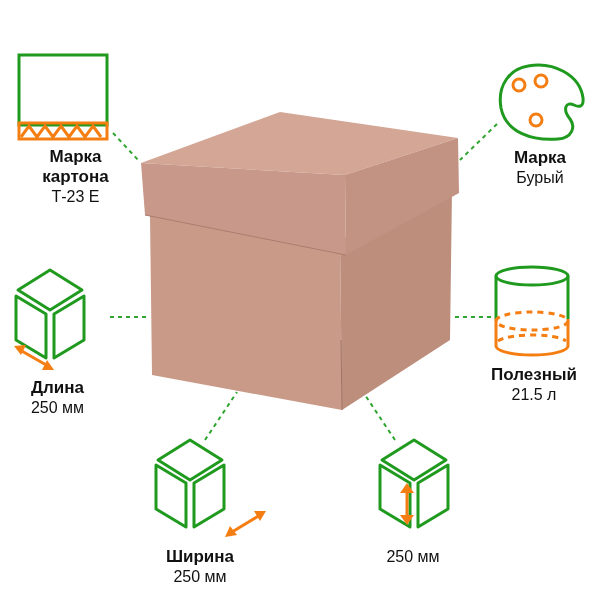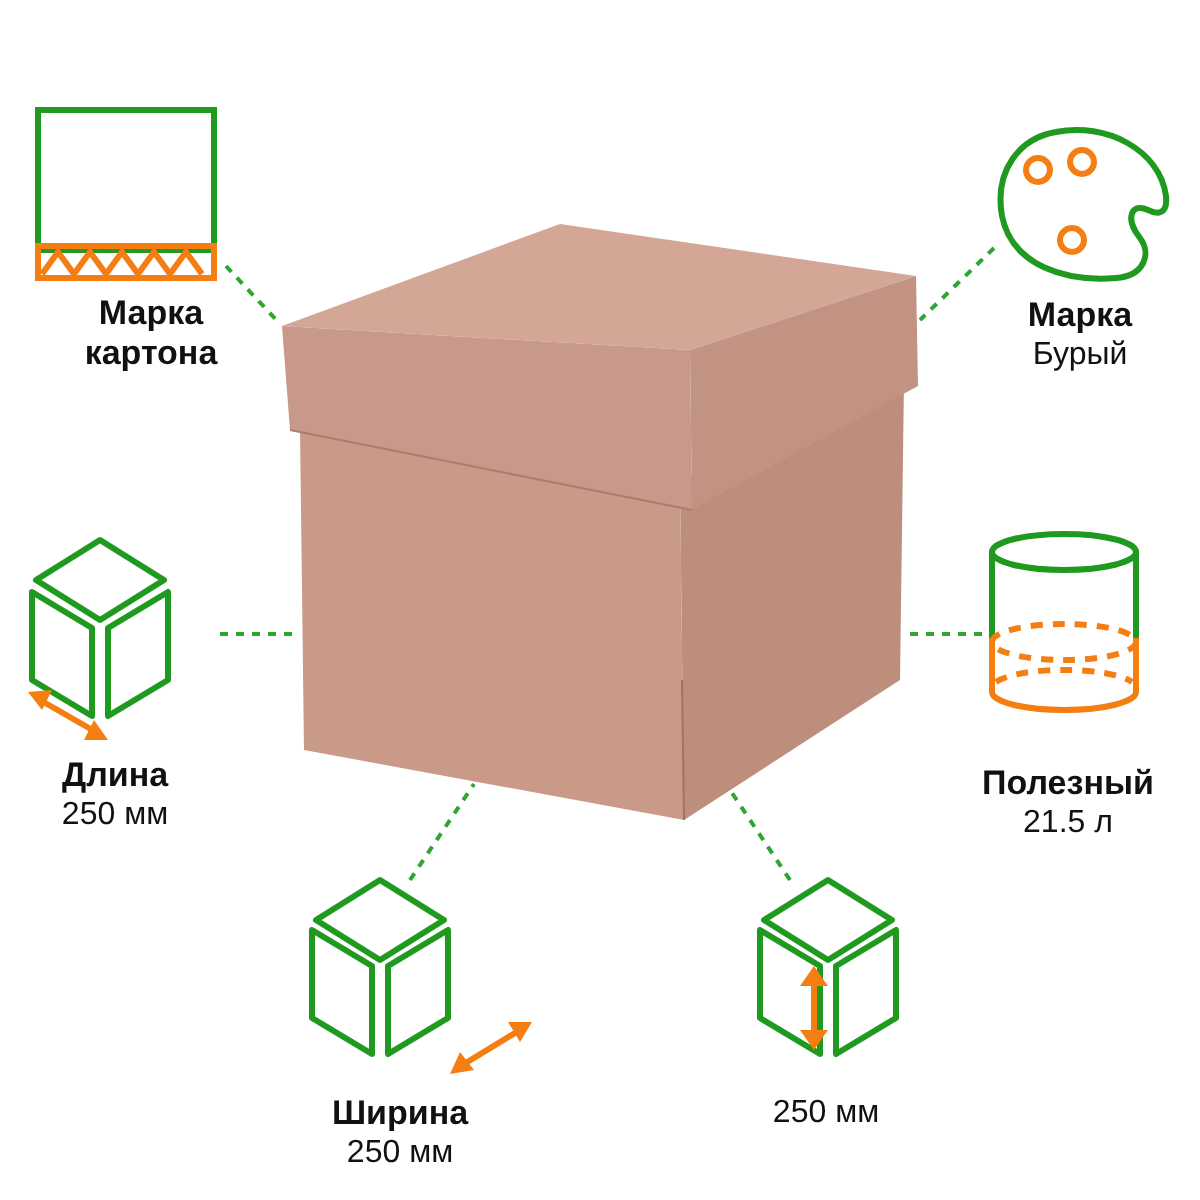--- a/index.html
+++ b/index.html
@@ -39,20 +39,21 @@
 </svg>
 
 <svg width="92" height="88" style="left:17px;top:53px;">
   <rect x="2" y="2" width="88" height="70" fill="none" stroke="#1f9a1f" stroke-width="3"></rect>
   <rect x="2" y="70" width="88" height="16" fill="none" stroke="#f57e12" stroke-width="3"></rect>
   <polyline points="4,84 12,73 20,84 28,73 36,84 44,73 52,84 60,73 68,84 76,73 84,84" fill="none" stroke="#f57e12" stroke-width="3"></polyline>
 </svg>
 <div class="label" style="left:18px;top:147px;width:115px;">
   <span class="title">Марка</span>
   <span class="title">картона</span>
+  <span class="value">Т-23 Е</span>
 </div>
 
 <svg width="90" height="80" style="left:498px;top:63px;">
   <path d="M30,3 C55,-2 82,12 85,35 C86,45 80,44 76,42 C68,38 64,46 72,56 C78,64 74,75 60,76 C35,78 8,70 3,45 C-1,22 12,6 30,3 Z" fill="none" stroke="#1f9a1f" stroke-width="3"></path>
   <circle cx="21" cy="22" r="6" fill="none" stroke="#f57e12" stroke-width="3"></circle>
   <circle cx="43" cy="18" r="6" fill="none" stroke="#f57e12" stroke-width="3"></circle>
   <circle cx="38" cy="57" r="6" fill="none" stroke="#f57e12" stroke-width="3"></circle>
 </svg>
 <div class="label" style="left:490px;top:148px;width:100px;">
   <span class="title">Марка</span>
@@ -77,21 +78,21 @@
 <svg width="90" height="100" style="left:495px;top:266px;">
   <ellipse cx="37" cy="10" rx="36" ry="9" fill="none" stroke="#1f9a1f" stroke-width="3"></ellipse>
   <line x1="1" y1="10" x2="1" y2="53" stroke="#1f9a1f" stroke-width="3"></line>
   <line x1="73" y1="10" x2="73" y2="53" stroke="#1f9a1f" stroke-width="3"></line>
   <line x1="1" y1="53" x2="1" y2="80" stroke="#f57e12" stroke-width="3"></line>
   <line x1="73" y1="53" x2="73" y2="80" stroke="#f57e12" stroke-width="3"></line>
   <path d="M1,80 A36,9 0 0 0 73,80" fill="none" stroke="#f57e12" stroke-width="3"></path>
   <ellipse cx="37" cy="55" rx="36" ry="9" fill="none" stroke="#f57e12" stroke-width="3" stroke-dasharray="6 5"></ellipse>
   <path d="M3,75 A36,9 0 0 1 71,75" fill="none" stroke="#f57e12" stroke-width="3" stroke-dasharray="6 5"></path>
 </svg>
-<div class="label" style="left:478px;top:382px;width:112px;">
+<div class="label" style="left:478px;top:365px;width:112px;">
   <span class="title">Полезный</span>
   <span class="value">21.5 л</span>
 </div>
 
 <svg width="110" height="110" style="left:150px;top:435px;">
   <g fill="none" stroke="#1f9a1f" stroke-width="3" stroke-linejoin="round">
     <polygon points="8,25 40,5 72,25 40,45"></polygon>
     <polygon points="6,30 36,48 36,92 6,74"></polygon>
     <polygon points="44,48 74,30 74,74 44,92"></polygon>
   </g>

